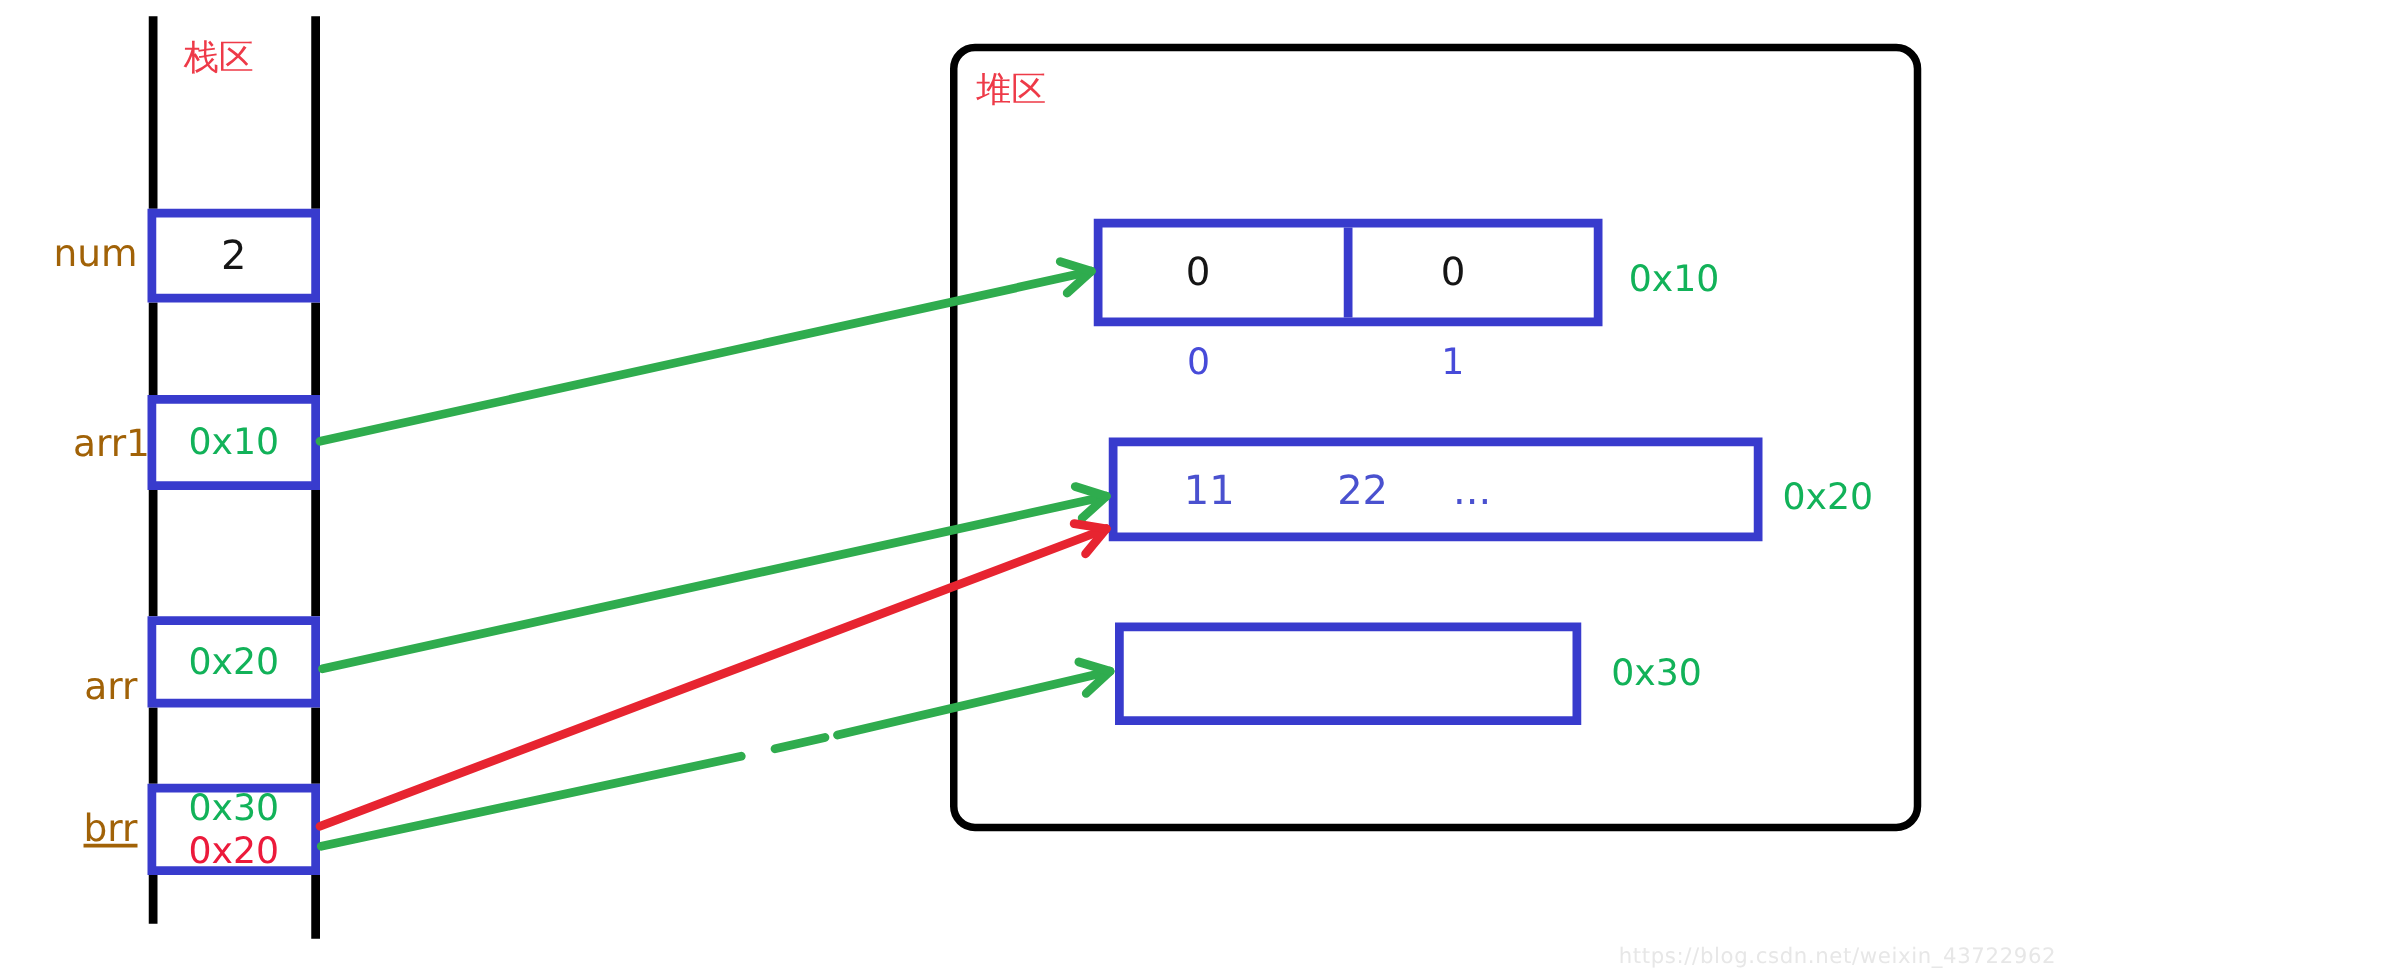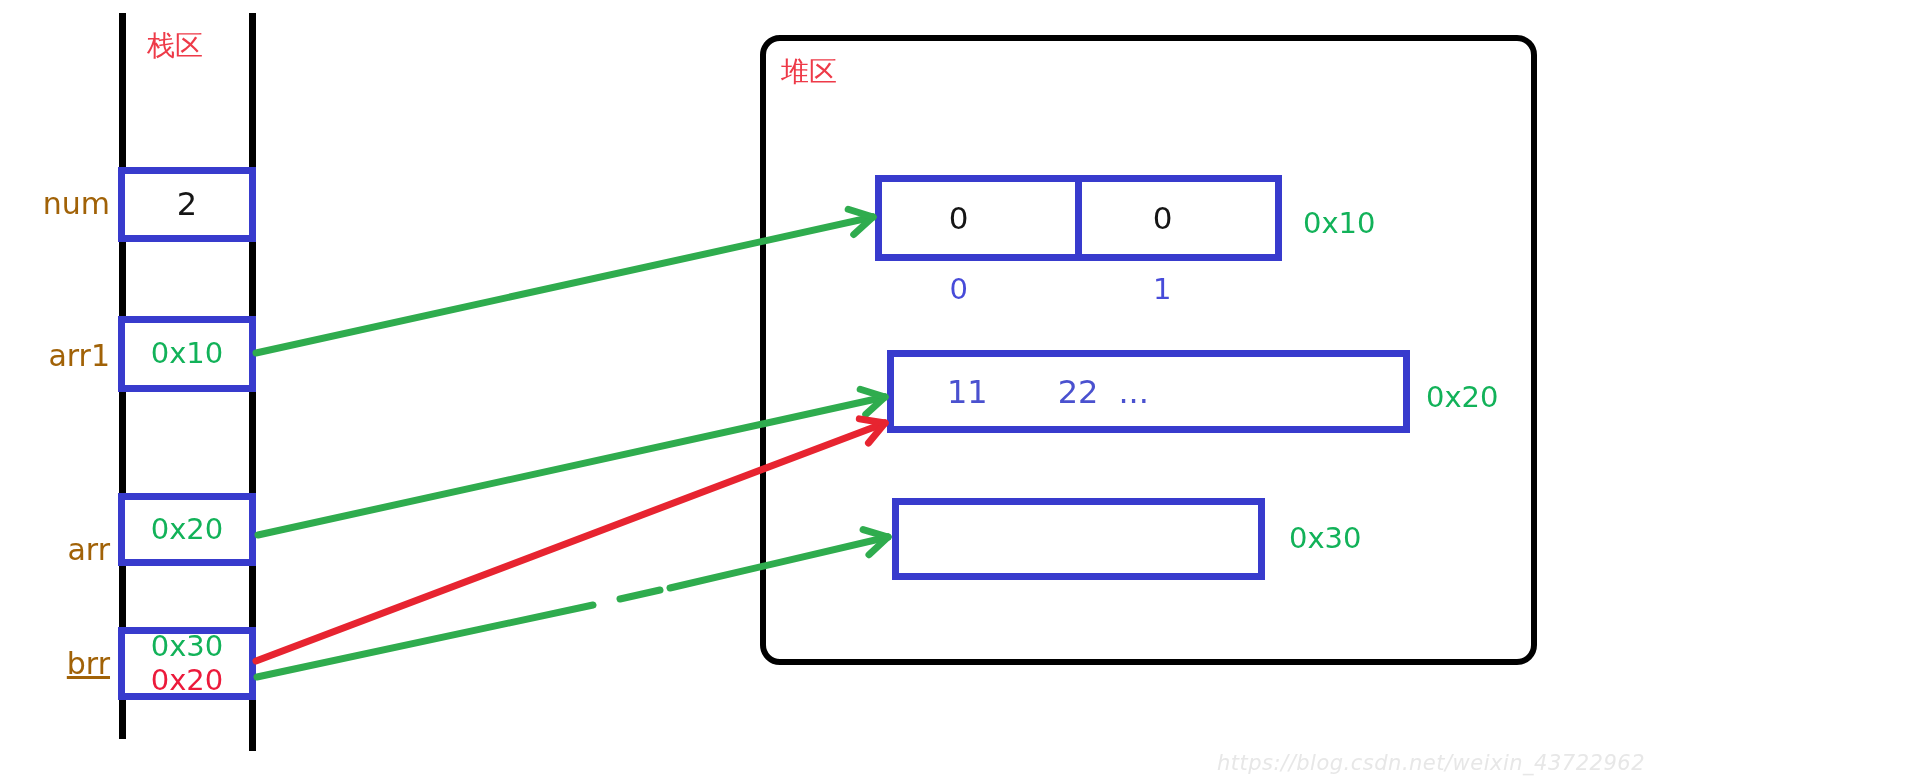--- a/index.html
+++ b/index.html
@@ -35,40 +35,40 @@
   .heap-cell{
     flex:1;display:flex;align-items:center;justify-content:center;
     color:#151515;font-size:31px;
   }
   .heap-divider{width:7px;background:#383bcd;}
   .index-row{position:absolute;display:flex;color:#474bd9;font-size:29px;}
   .index-row span{flex:1;text-align:center;transform:translateX(-18px);}
   .addr{position:absolute;color:#12b259;font-size:29px;white-space:nowrap;}
   .arr-values{
     position:absolute;display:flex;align-items:center;height:100%;
-    color:#4a51cf;font-size:32px;
+    color:#4a51cf;font-size:32px;gap:32px;
   }
   .watermark{
-    position:absolute;right:12px;bottom:7px;color:#e7e7e7;font-size:21px;
-    letter-spacing:0.5px;white-space:nowrap;font-style:italic;
+    position:absolute;right:12px;bottom:7px;color:#e7e7e7;font-size:17px;
+    letter-spacing:0.5px;white-space:nowrap;
   }
   svg.overlay{position:absolute;left:0;top:0;z-index:10;pointer-events:none;}
 </style>
 </head>
 <body>
 
 <div id="canvas">
 
   <div class="vline" style="left:119px;top:13px;height:726px;"></div>
   <div class="vline" style="left:249px;top:13px;height:738px;"></div>
 
   <div class="region-title" style="left:147px;top:27px;">栈区</div>
 
   <div class="stack-label" style="top:184px;">num</div>
-  <div class="stack-label" style="top:336px;">arr1</div>
+  <div class="stack-label" style="top:336px;padding-left:10px;">arr1</div>
   <div class="stack-label" style="top:530px;">arr</div>
   <div class="stack-label" style="top:644px;text-decoration:underline;">brr</div>
 
   <div class="stack-box" style="top:167px;height:61px;">
     <span class="val-black">2</span>
   </div>
   <div class="stack-box" style="top:316px;height:62px;">
     <span class="val-green">0x10</span>
   </div>
   <div class="stack-box" style="top:493px;height:59px;">
@@ -91,21 +91,21 @@
   </div>
   <div class="index-row" style="left:875px;top:272px;width:407px;">
     <span>0</span>
     <span>1</span>
   </div>
   <div class="addr" style="left:1303px;top:206px;">0x10</div>
 
   <div class="heap-box" style="left:887px;top:350px;width:523px;height:83px;">
     <div class="arr-values" style="left:53px;">
       <span>11</span>
-      <span style="margin-left:70px;text-align:right;">22</span>
+      <span style="margin-left:50px;text-align:right;">22</span>
       <span style="margin-left:20px;">...</span>
     </div>
   </div>
   <div class="addr" style="left:1426px;top:380px;">0x20</div>
 
   <div class="heap-box" style="left:892px;top:498px;width:373px;height:82px;"></div>
   <div class="addr" style="left:1289px;top:521px;">0x30</div>
 
   <svg class="overlay" width="1905" height="782" viewBox="0 0 1905 782">
       <g>

